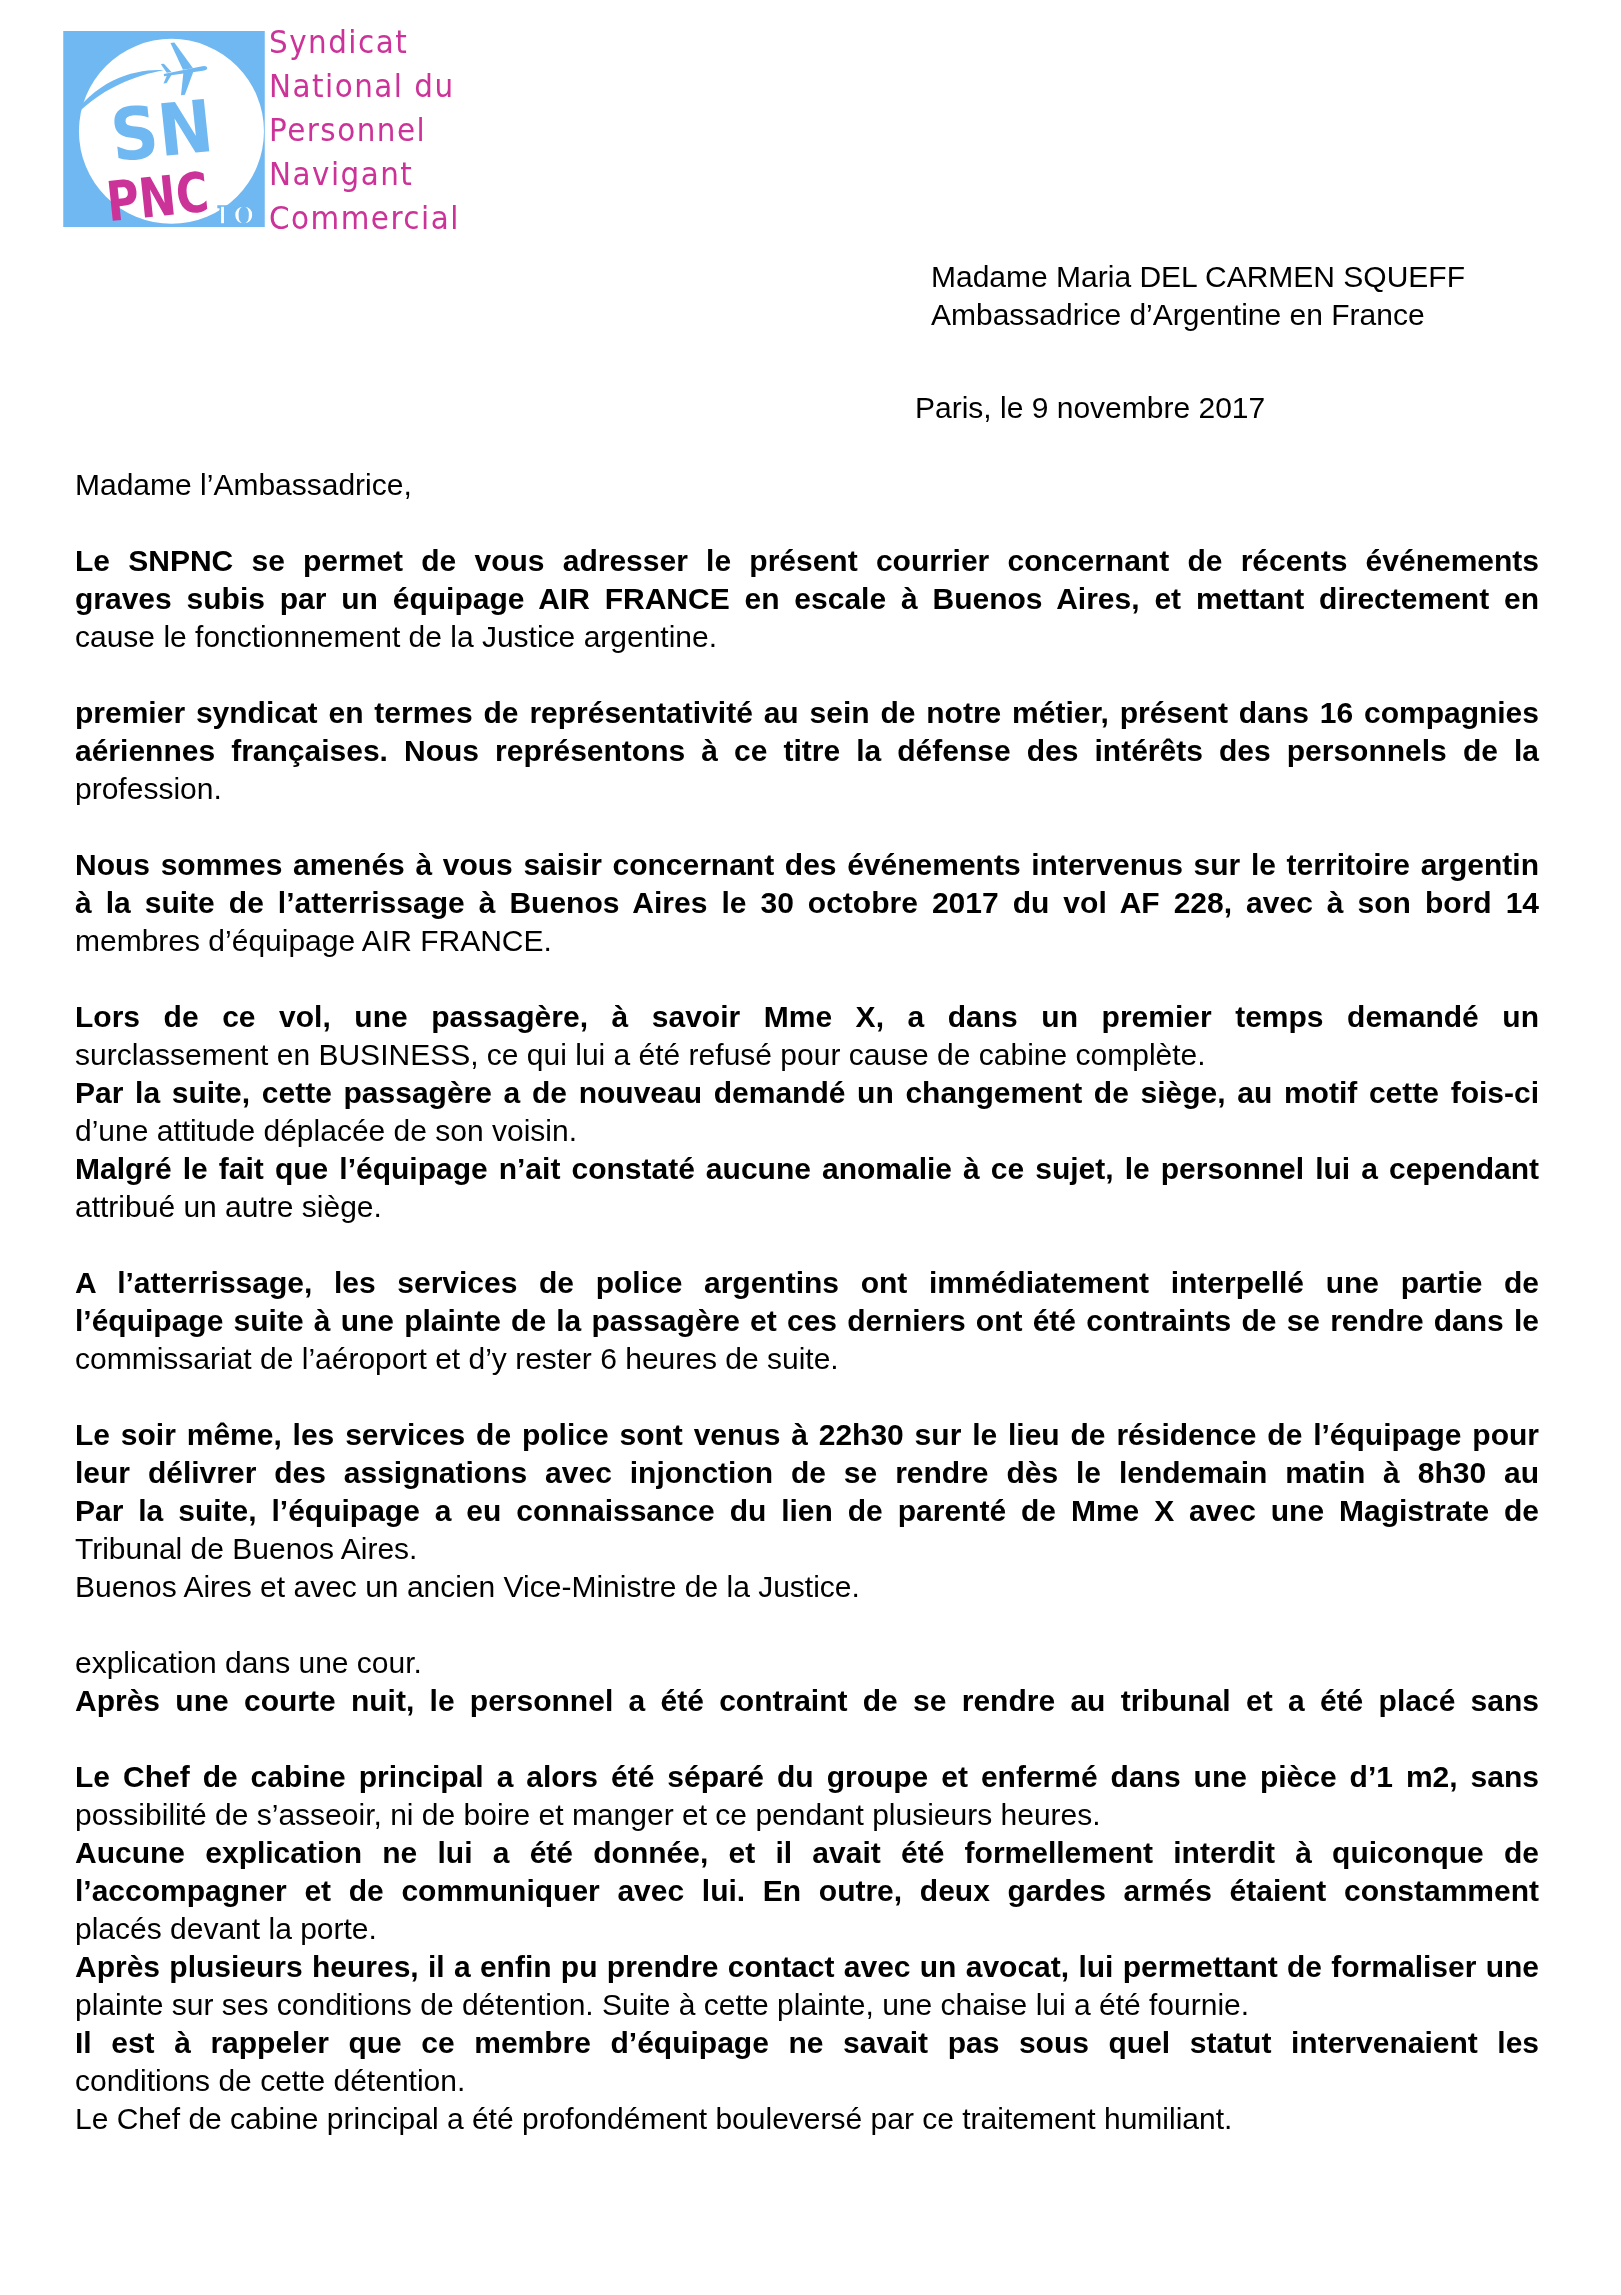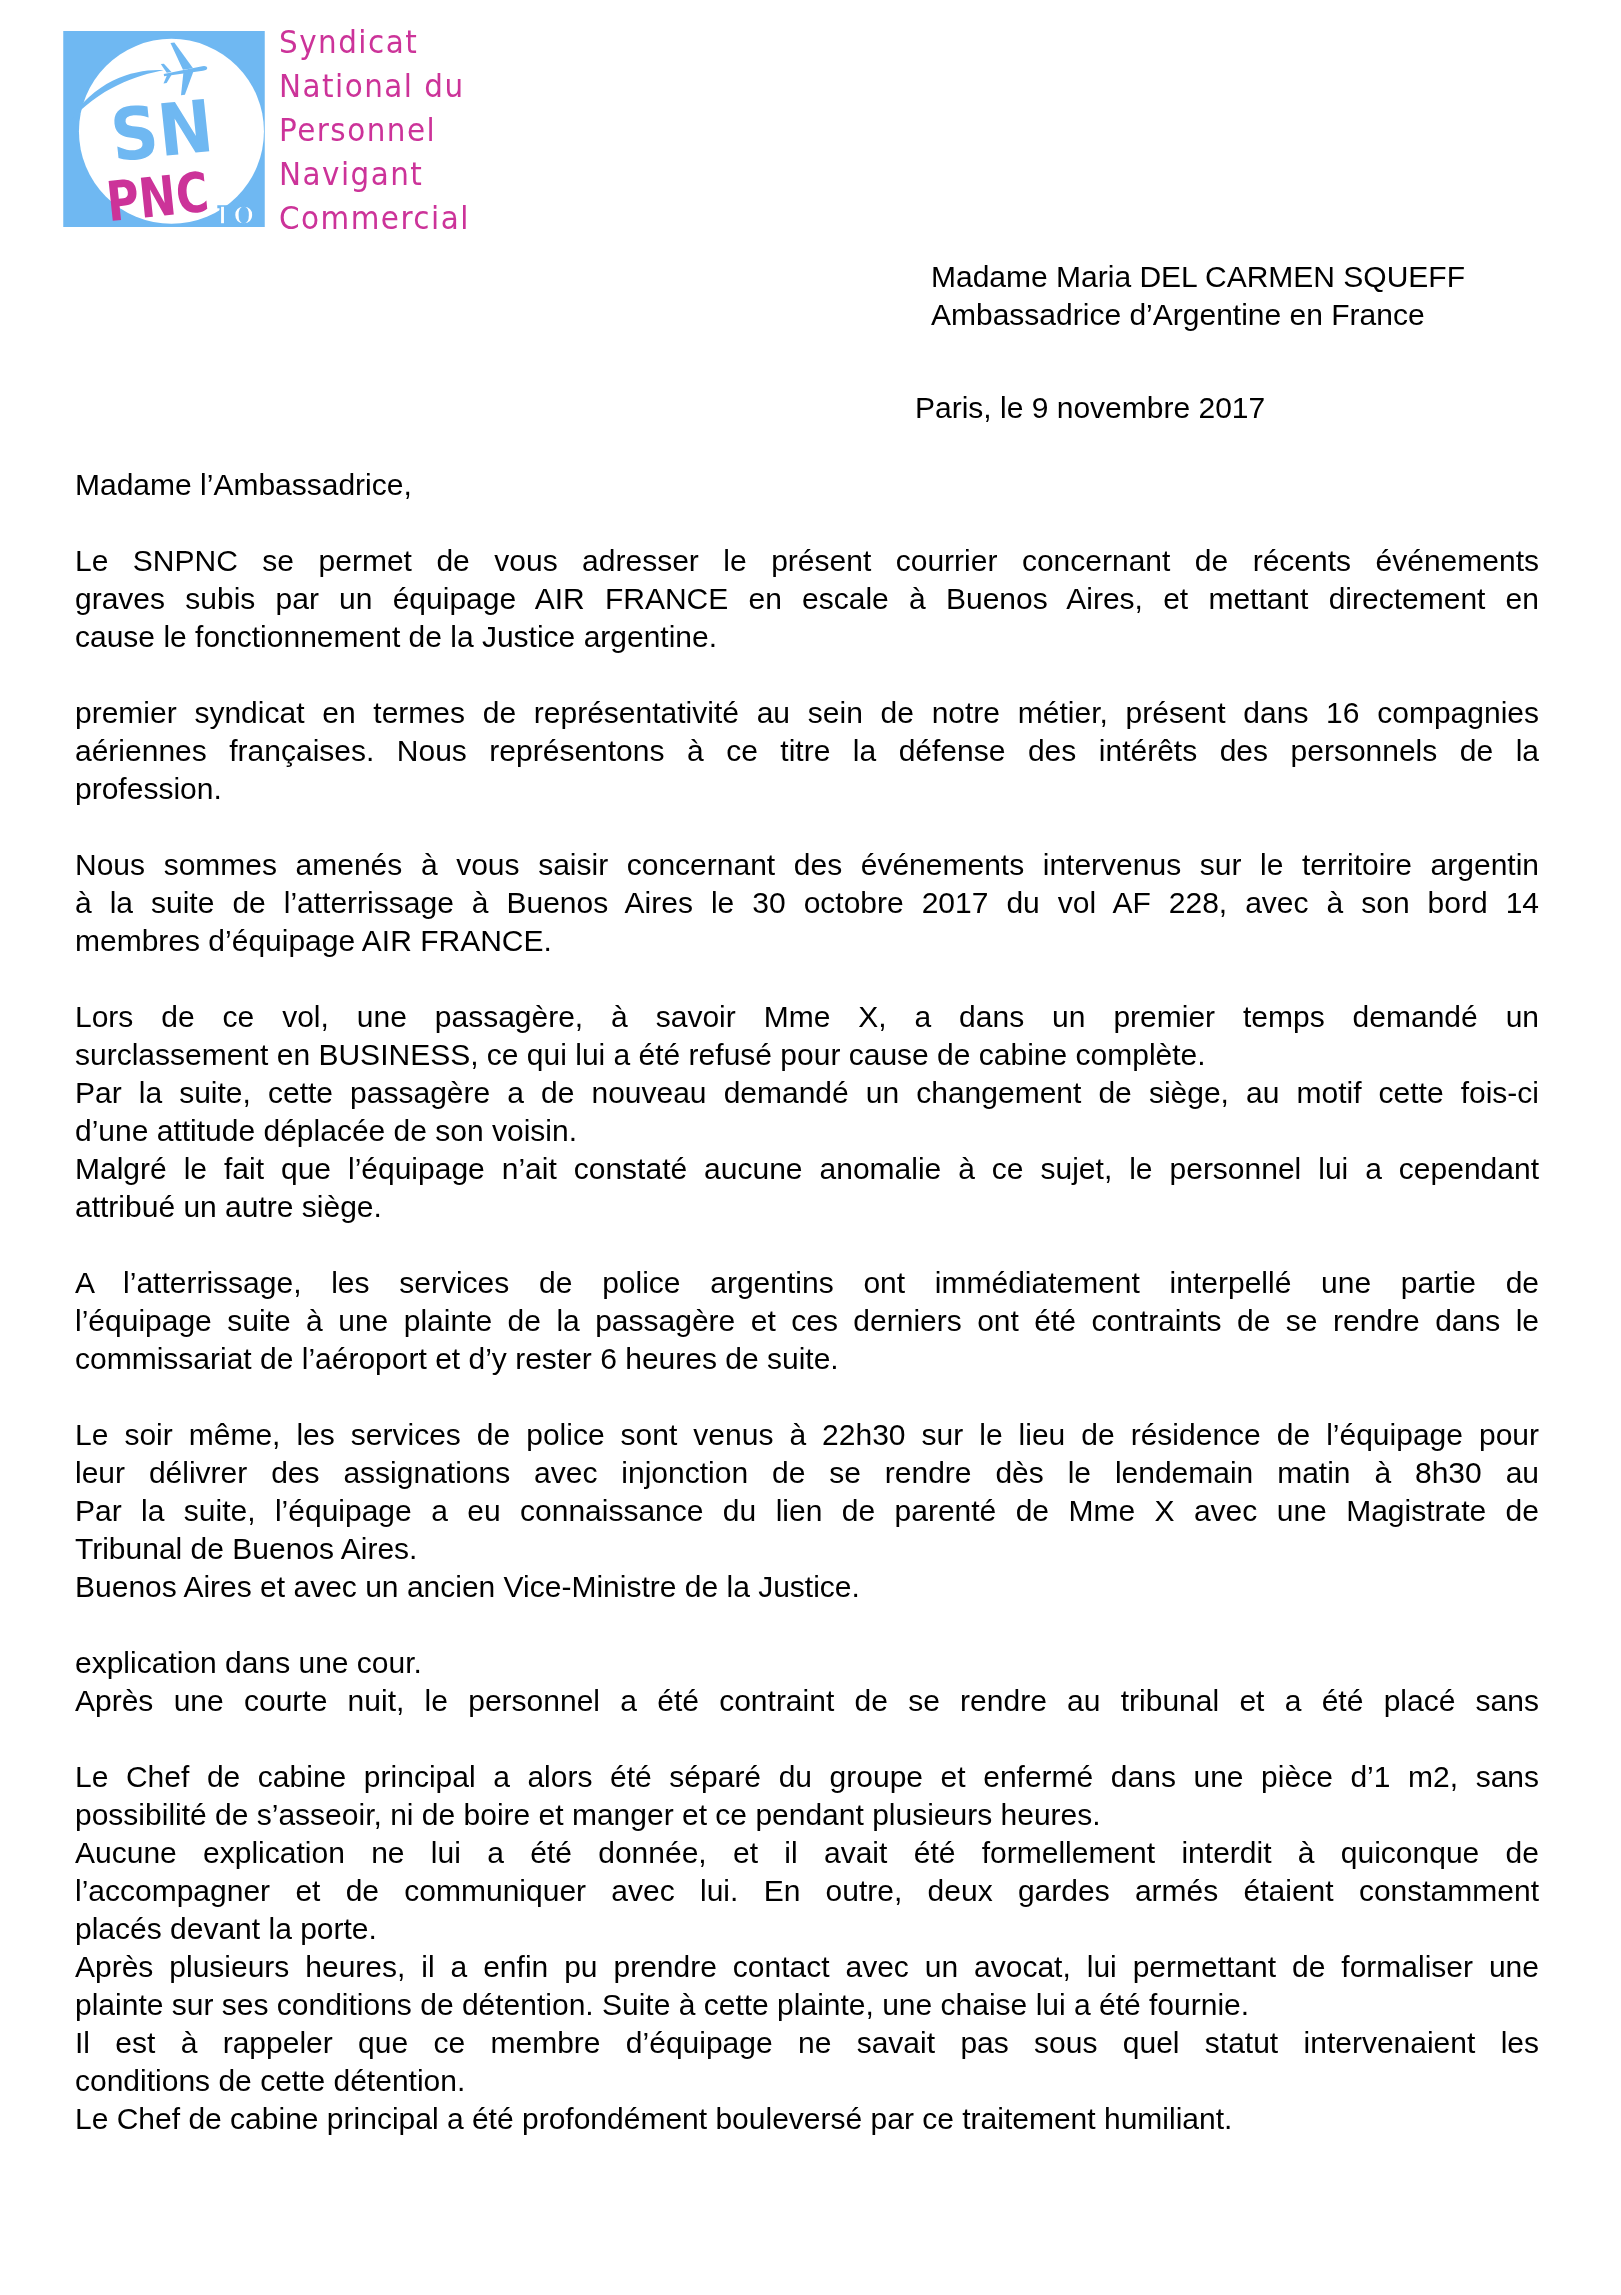--- a/index.html
+++ b/index.html
@@ -2,38 +2,38 @@
 <html style="font-size:12.6px"><head>
 <meta charset="utf-8">
 <style>
   html, body { margin: 0; padding: 0; background: #ffffff; }
   body { width: 1622px; height: 2295px; position: relative; overflow: hidden; }
   .page { position: absolute; left: 0; top: 0; width: 1622px; height: 2295px; background: #fff; }
 
   
   .logo { position: absolute; left: 63px; top: 31px; width: 408px; height: 198px; }
   .logo-mark { position: absolute; left: 0; top: 0; width: 202px; height: 196px; }
-  .logo-text { position: absolute; left: 206px; top: -11px; width: 236px; overflow: hidden; height: 209px; margin-left: 10px; }
+  .logo-text { position: absolute; left: 206px; top: -11px; width: 236px; overflow: hidden; height: 209px; }
   .logo-line {
     display: block; font-family: "DejaVu Sans", sans-serif; font-size: 32px; line-height: 44px;
     color: #cc3399; letter-spacing: 1.6px; white-space: nowrap; font-weight: normal;
     transform: scaleX(0.92); transform-origin: left center;
   }
 
   
   .body-text {
     font-family: "Liberation Sans", sans-serif; font-size: 30px; line-height: 38px; color: #000;
   }
   .recipient { position: absolute; left: 931px; top: 236px; white-space: nowrap; margin-top: 22px; }
   .dateline { position: absolute; left: 915px; top: 389px; white-space: nowrap; }
   .letter { position: absolute; left: 75px; top: 465px; width: 1464px; }
   .salutation { margin: 1px 0 38px 0; }
   .para { margin: 0 0 38px 0; text-align: justify; }
   .para .ln { display: block; }
-  .para .ln.full { text-align: justify; text-align-last: justify; }
+  .para .ln.full { text-align: justify; text-align-last: justify; font-weight: bold; }
 </style>
 </head>
 <body>
 
 <div class="page">
 
   <div class="logo">
     <svg class="logo-mark" viewBox="0 0 257 250" width="202" height="196">
       <rect x="0" y="0" width="257" height="250" fill="#6fb8f2"></rect>
       <ellipse cx="138" cy="128" rx="118" ry="118" fill="#ffffff"></ellipse>

